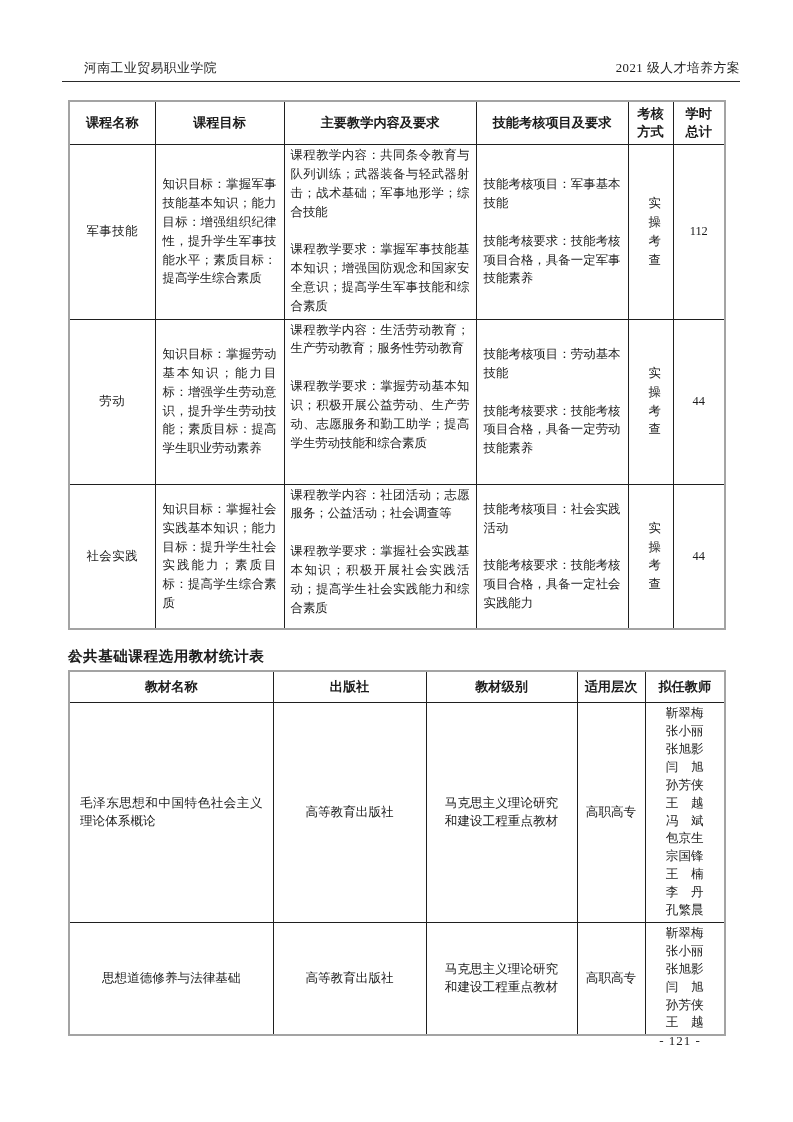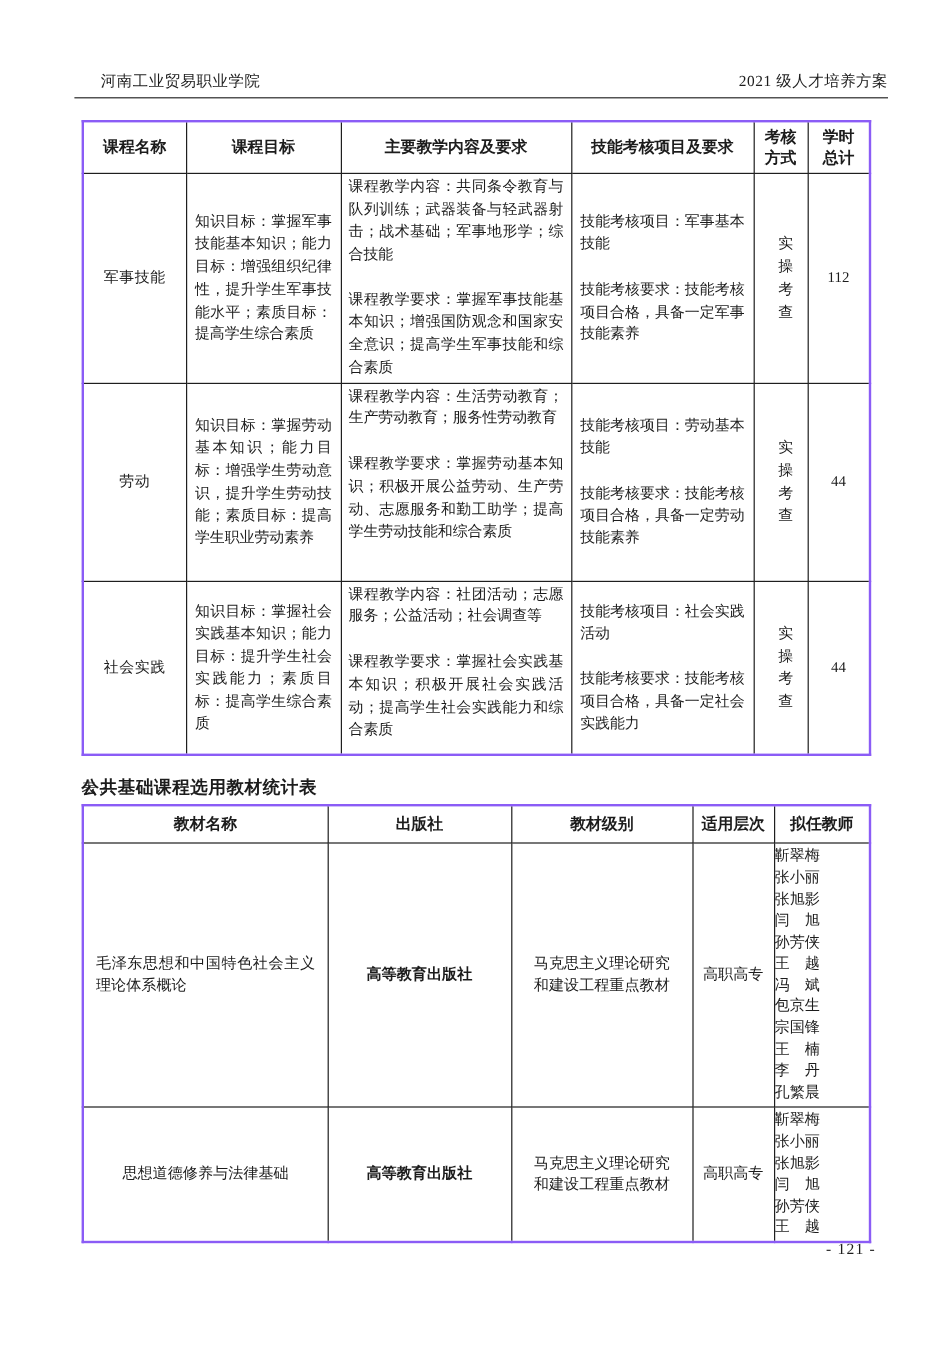--- a/index.html
+++ b/index.html
@@ -19,21 +19,21 @@
     border-bottom:1.5px solid #2a2a2a;
     padding-bottom:4px;
     font-size:12.8px;
   }
   .page-header .left { padding-left:22px; letter-spacing:0.5px; }
   .page-header .right { padding-right:0px; letter-spacing:0.5px; }
 
   
   table { border-collapse:collapse; table-layout:fixed; }
   th, td { border:1px solid #1f1f1f; overflow:hidden; }
-  .tbl { position:absolute; border:2px solid #8b5cf6; }
+  .tbl { position:absolute; border:2px solid #a3a3a3; }
 
   
   #course-table { left:68px; top:100px; width:656px; }
   #course-table th {
     font-size:13.2px; font-weight:bold; text-align:center; vertical-align:middle;
     white-space:pre-line; line-height:1.35; height:40px; padding:1px 2px;
   }
   #course-table td { font-size:12.4px; line-height:1.52; }
   .c-name   { text-align:center; vertical-align:middle; padding:2px; letter-spacing:0.5px; }
   .c-goals  { text-align:justify; vertical-align:middle; padding:3px 7px; }
@@ -56,31 +56,31 @@
   .t3-title { font-size:14.6px; font-weight:bold; letter-spacing:0.5px; }
 
   
   #textbook-table { left:68px; top:670px; width:656px; }
   #textbook-table th {
     font-size:13.2px; font-weight:bold; text-align:center; vertical-align:middle;
     height:28px; padding:1px 2px;
   }
   #textbook-table td { font-size:12.6px; line-height:1.42; }
   .t-name   { text-align:justify; vertical-align:middle; padding:4px 10px; }
-  .t-pub    { text-align:center; vertical-align:middle; padding:2px;font-weight:bold; }
+  .t-pub    { text-align:center; vertical-align:middle; padding:2px; }
   .t-level  { text-align:center; vertical-align:middle; white-space:pre-line; padding:16px; }
   .t-tier   { text-align:center; vertical-align:middle; padding:2px; }
-  .t-teach  { vertical-align:middle; white-space:pre-line; padding:2px 0; line-height:17px; }
+  .t-teach  { text-align:center; vertical-align:middle; white-space:pre-line; padding:2px 0; line-height:17px; }
   .t3-row1 { height:220px; }
   .t3-row2 { height:103px; }
 
   
   .page-footer {
     position:absolute; left:630px; top:1033px; width:100px;
-    text-align:right; font-size:13px; letter-spacing:1px;
+    text-align:center; font-size:13px; letter-spacing:1px;
   }
 </style>
 </head>
 <body>
 
 <div class="page">
 
   <div class="page-header">
     <span class="left">河南工业贸易职业学院</span>
     <span class="right">2021 级人才培养方案</span>

